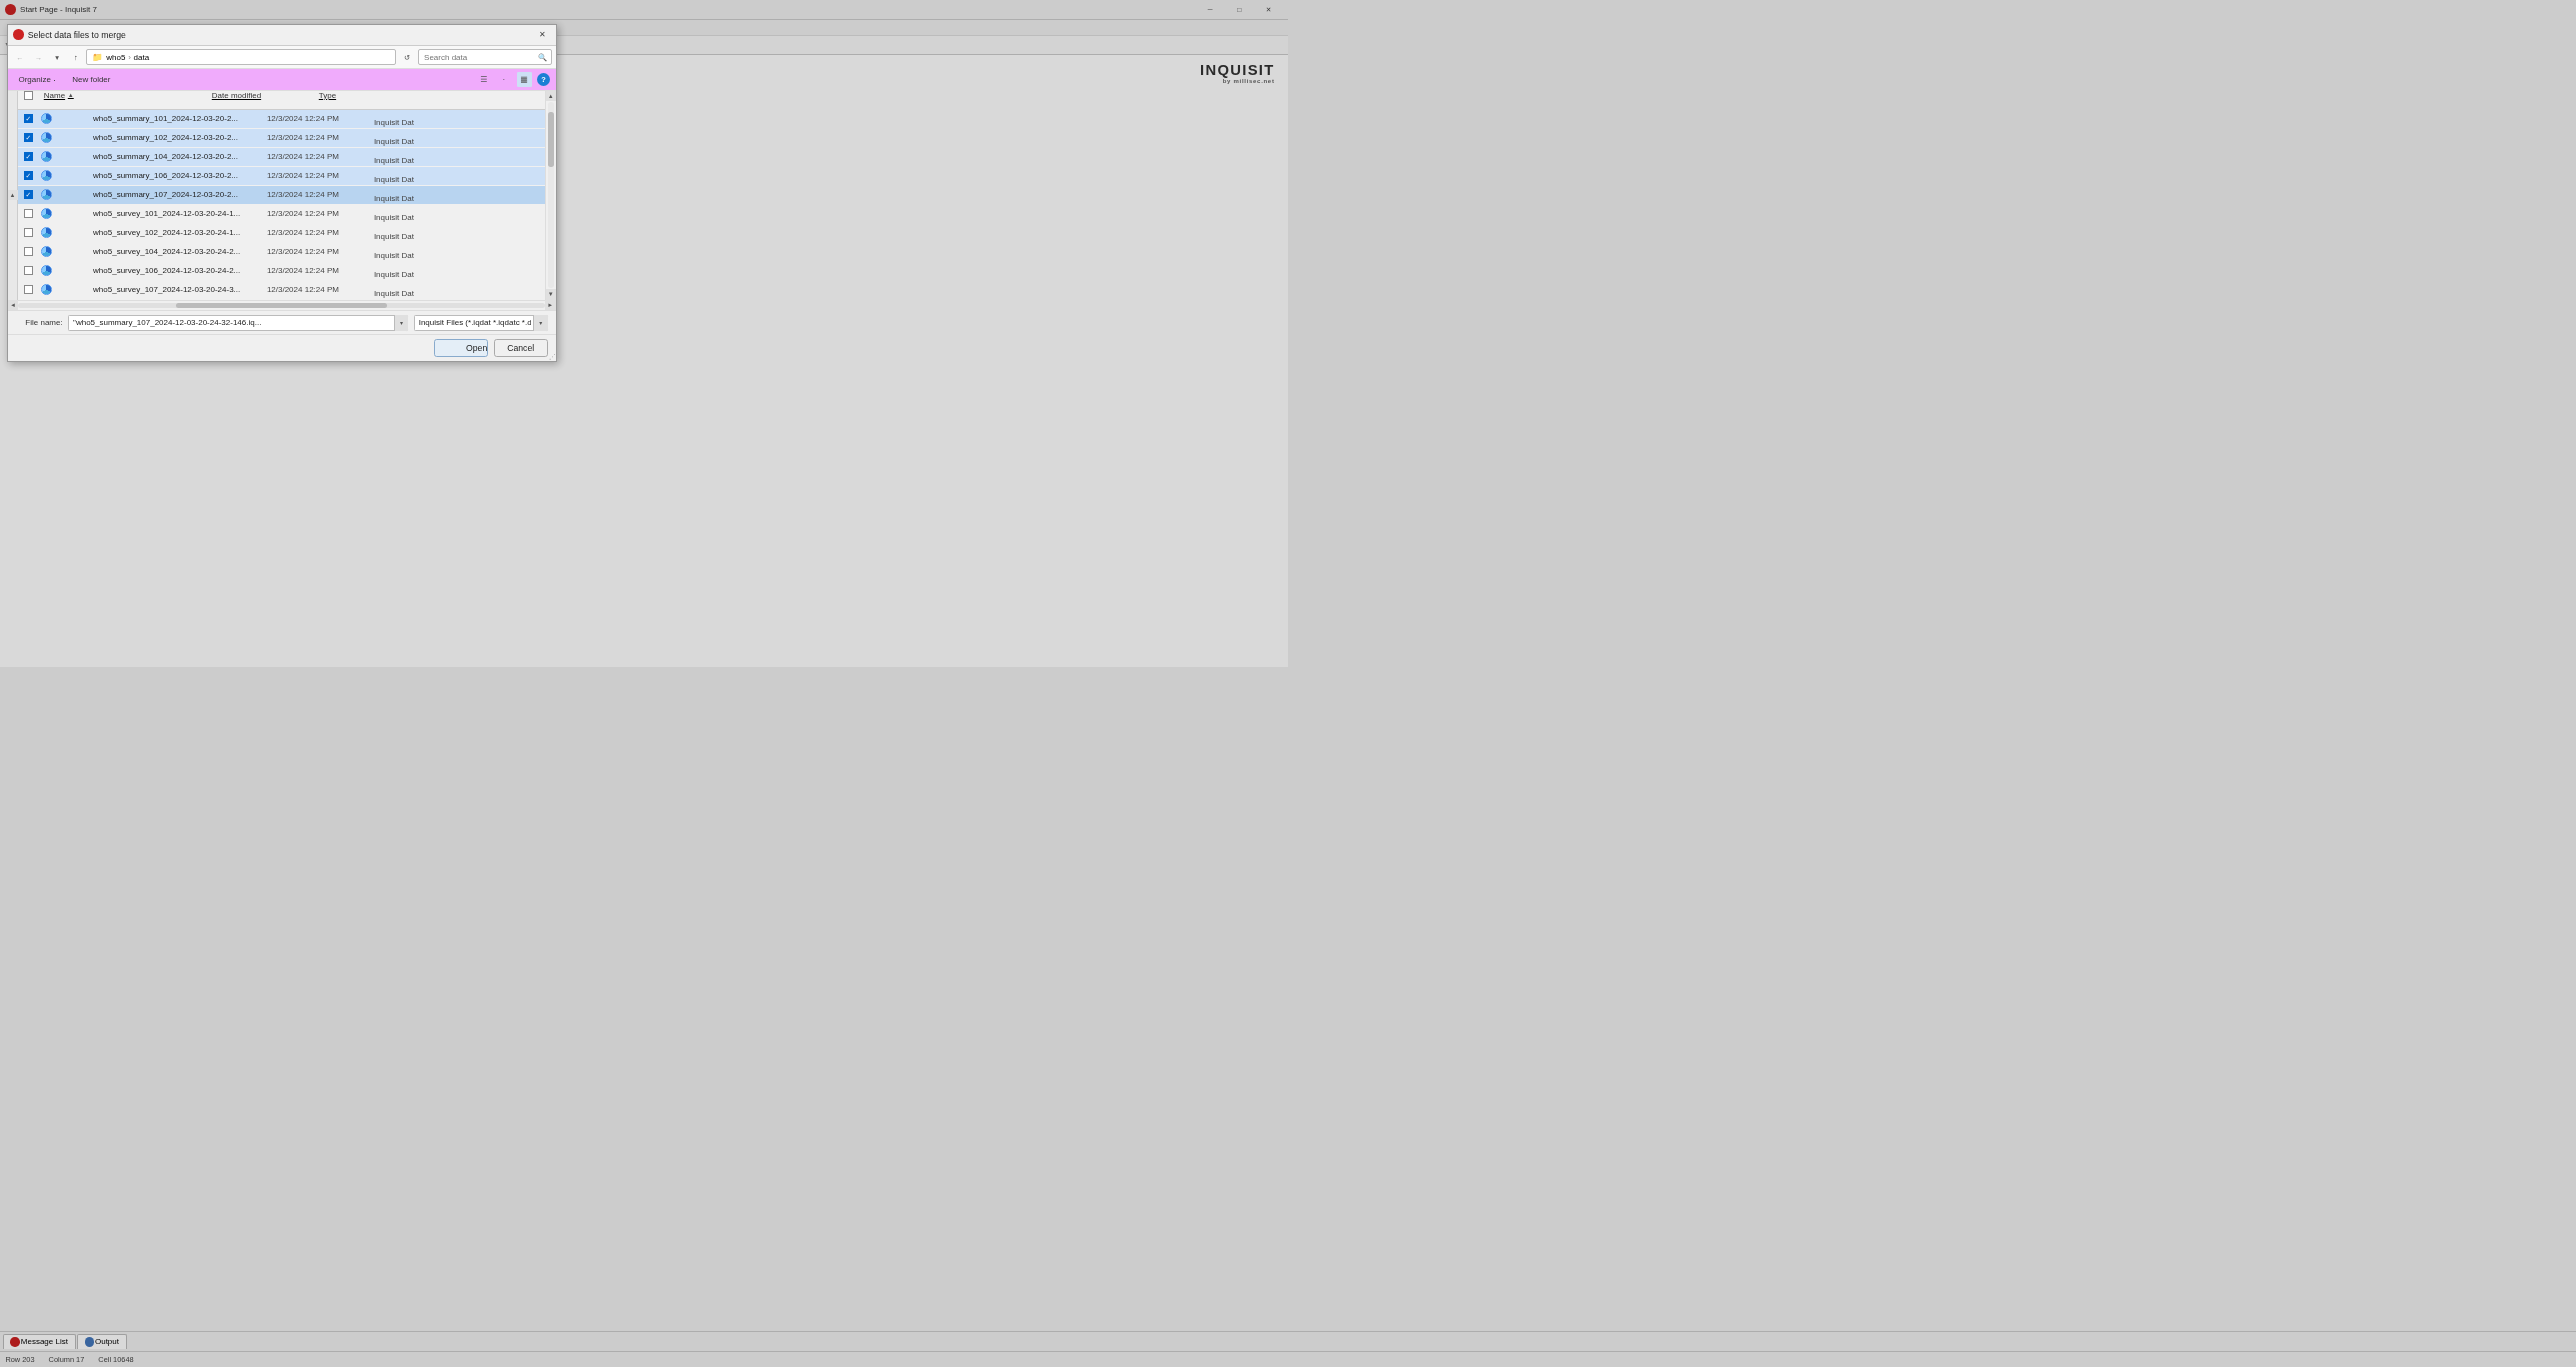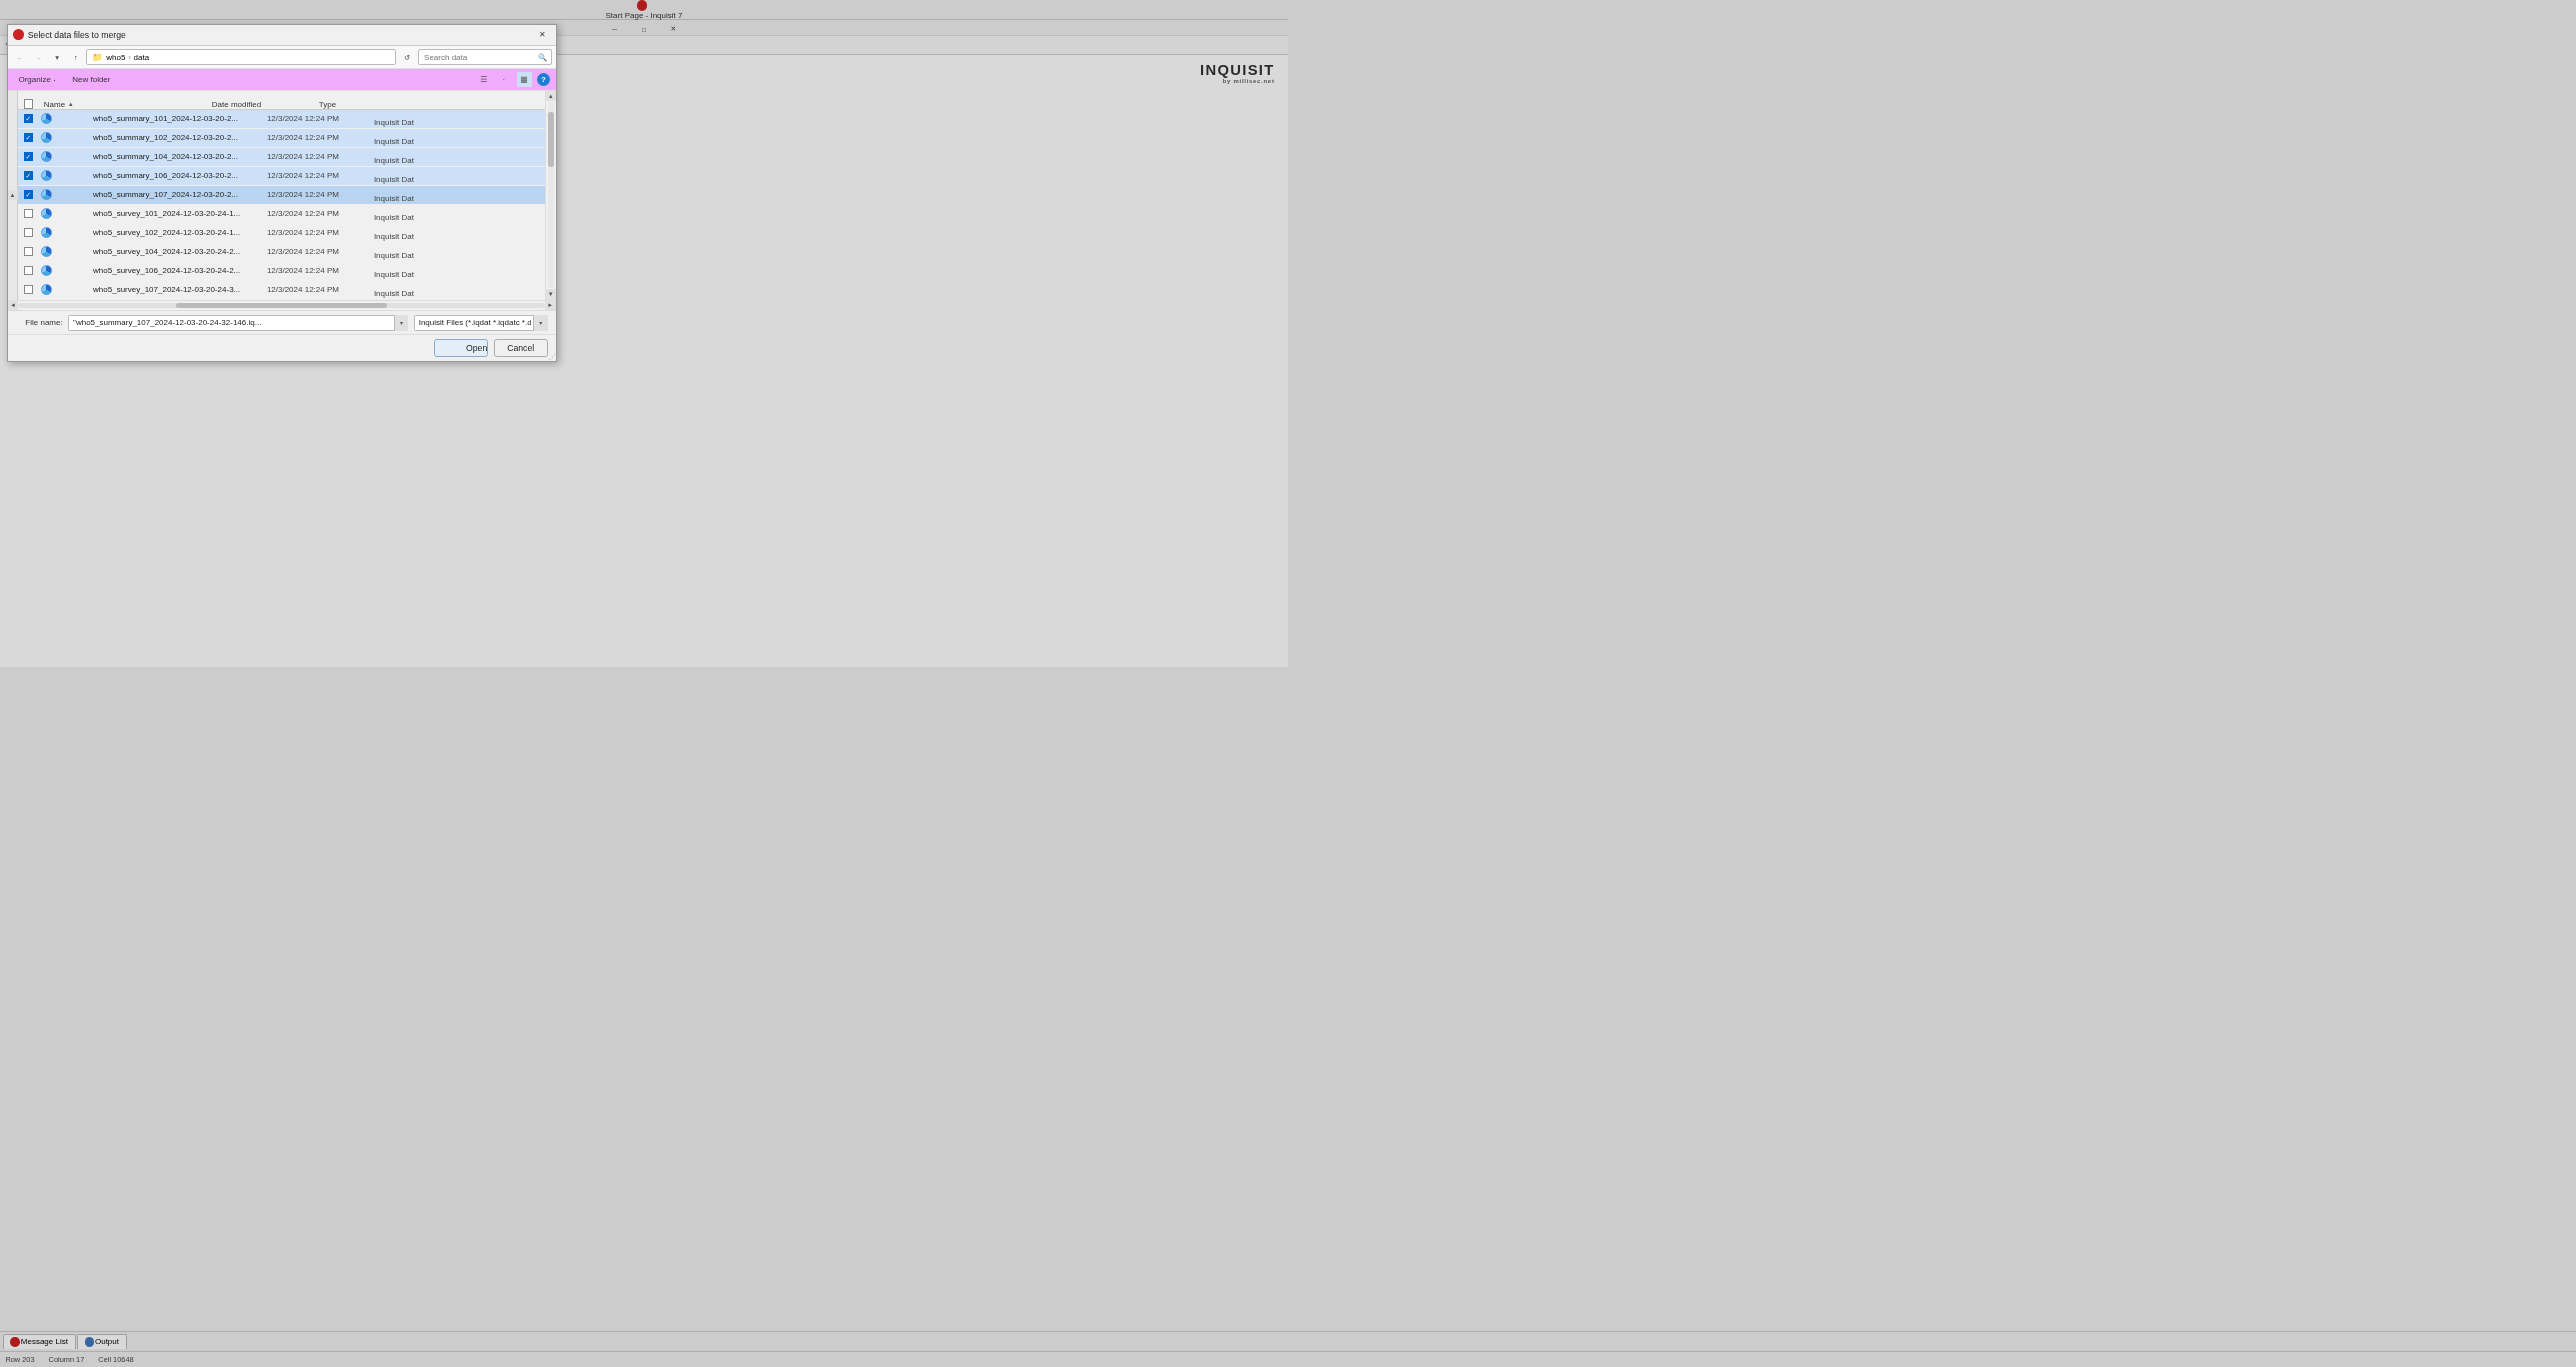--- a/index.html
+++ b/index.html
@@ -15,21 +15,20 @@
 
     
     .title-bar {
       background: #f0f0f0;
       height: 20px;
       display: flex;
       align-items: center;
       padding: 0 5.4px;
       border-bottom: 0.7px solid #ccc;
       user-select: none;
-      flex-direction: column;
     }
     .title-bar .app-icon {
       width: 10.7px; height: 10.7px;
       background: #cc2222;
       border-radius: 50%;
       margin-right: 4px;
       flex-shrink: 0;
     }
     .title-bar .title-text {
       flex: 1;
@@ -366,24 +365,25 @@
       overflow-x: hidden;
       position: relative;
     }
 
     
     .file-list-header {
       height: 19px;
       background: #f0f0f0;
       border-bottom: 0.7px solid #ccc;
       display: flex;
-      align-items: flex-end;
+      align-items: flex-start;
       position: sticky;
       top: 0;
       z-index: 10;
+      text-decoration: underline;
     }
     .col-check {
       width: 20px;
       display: flex; align-items: center; justify-content: center;
       flex-shrink: 0;
     }
     .col-name {
       width: 168px;
       padding: 0 5.4px;
       font-size: 8px;

